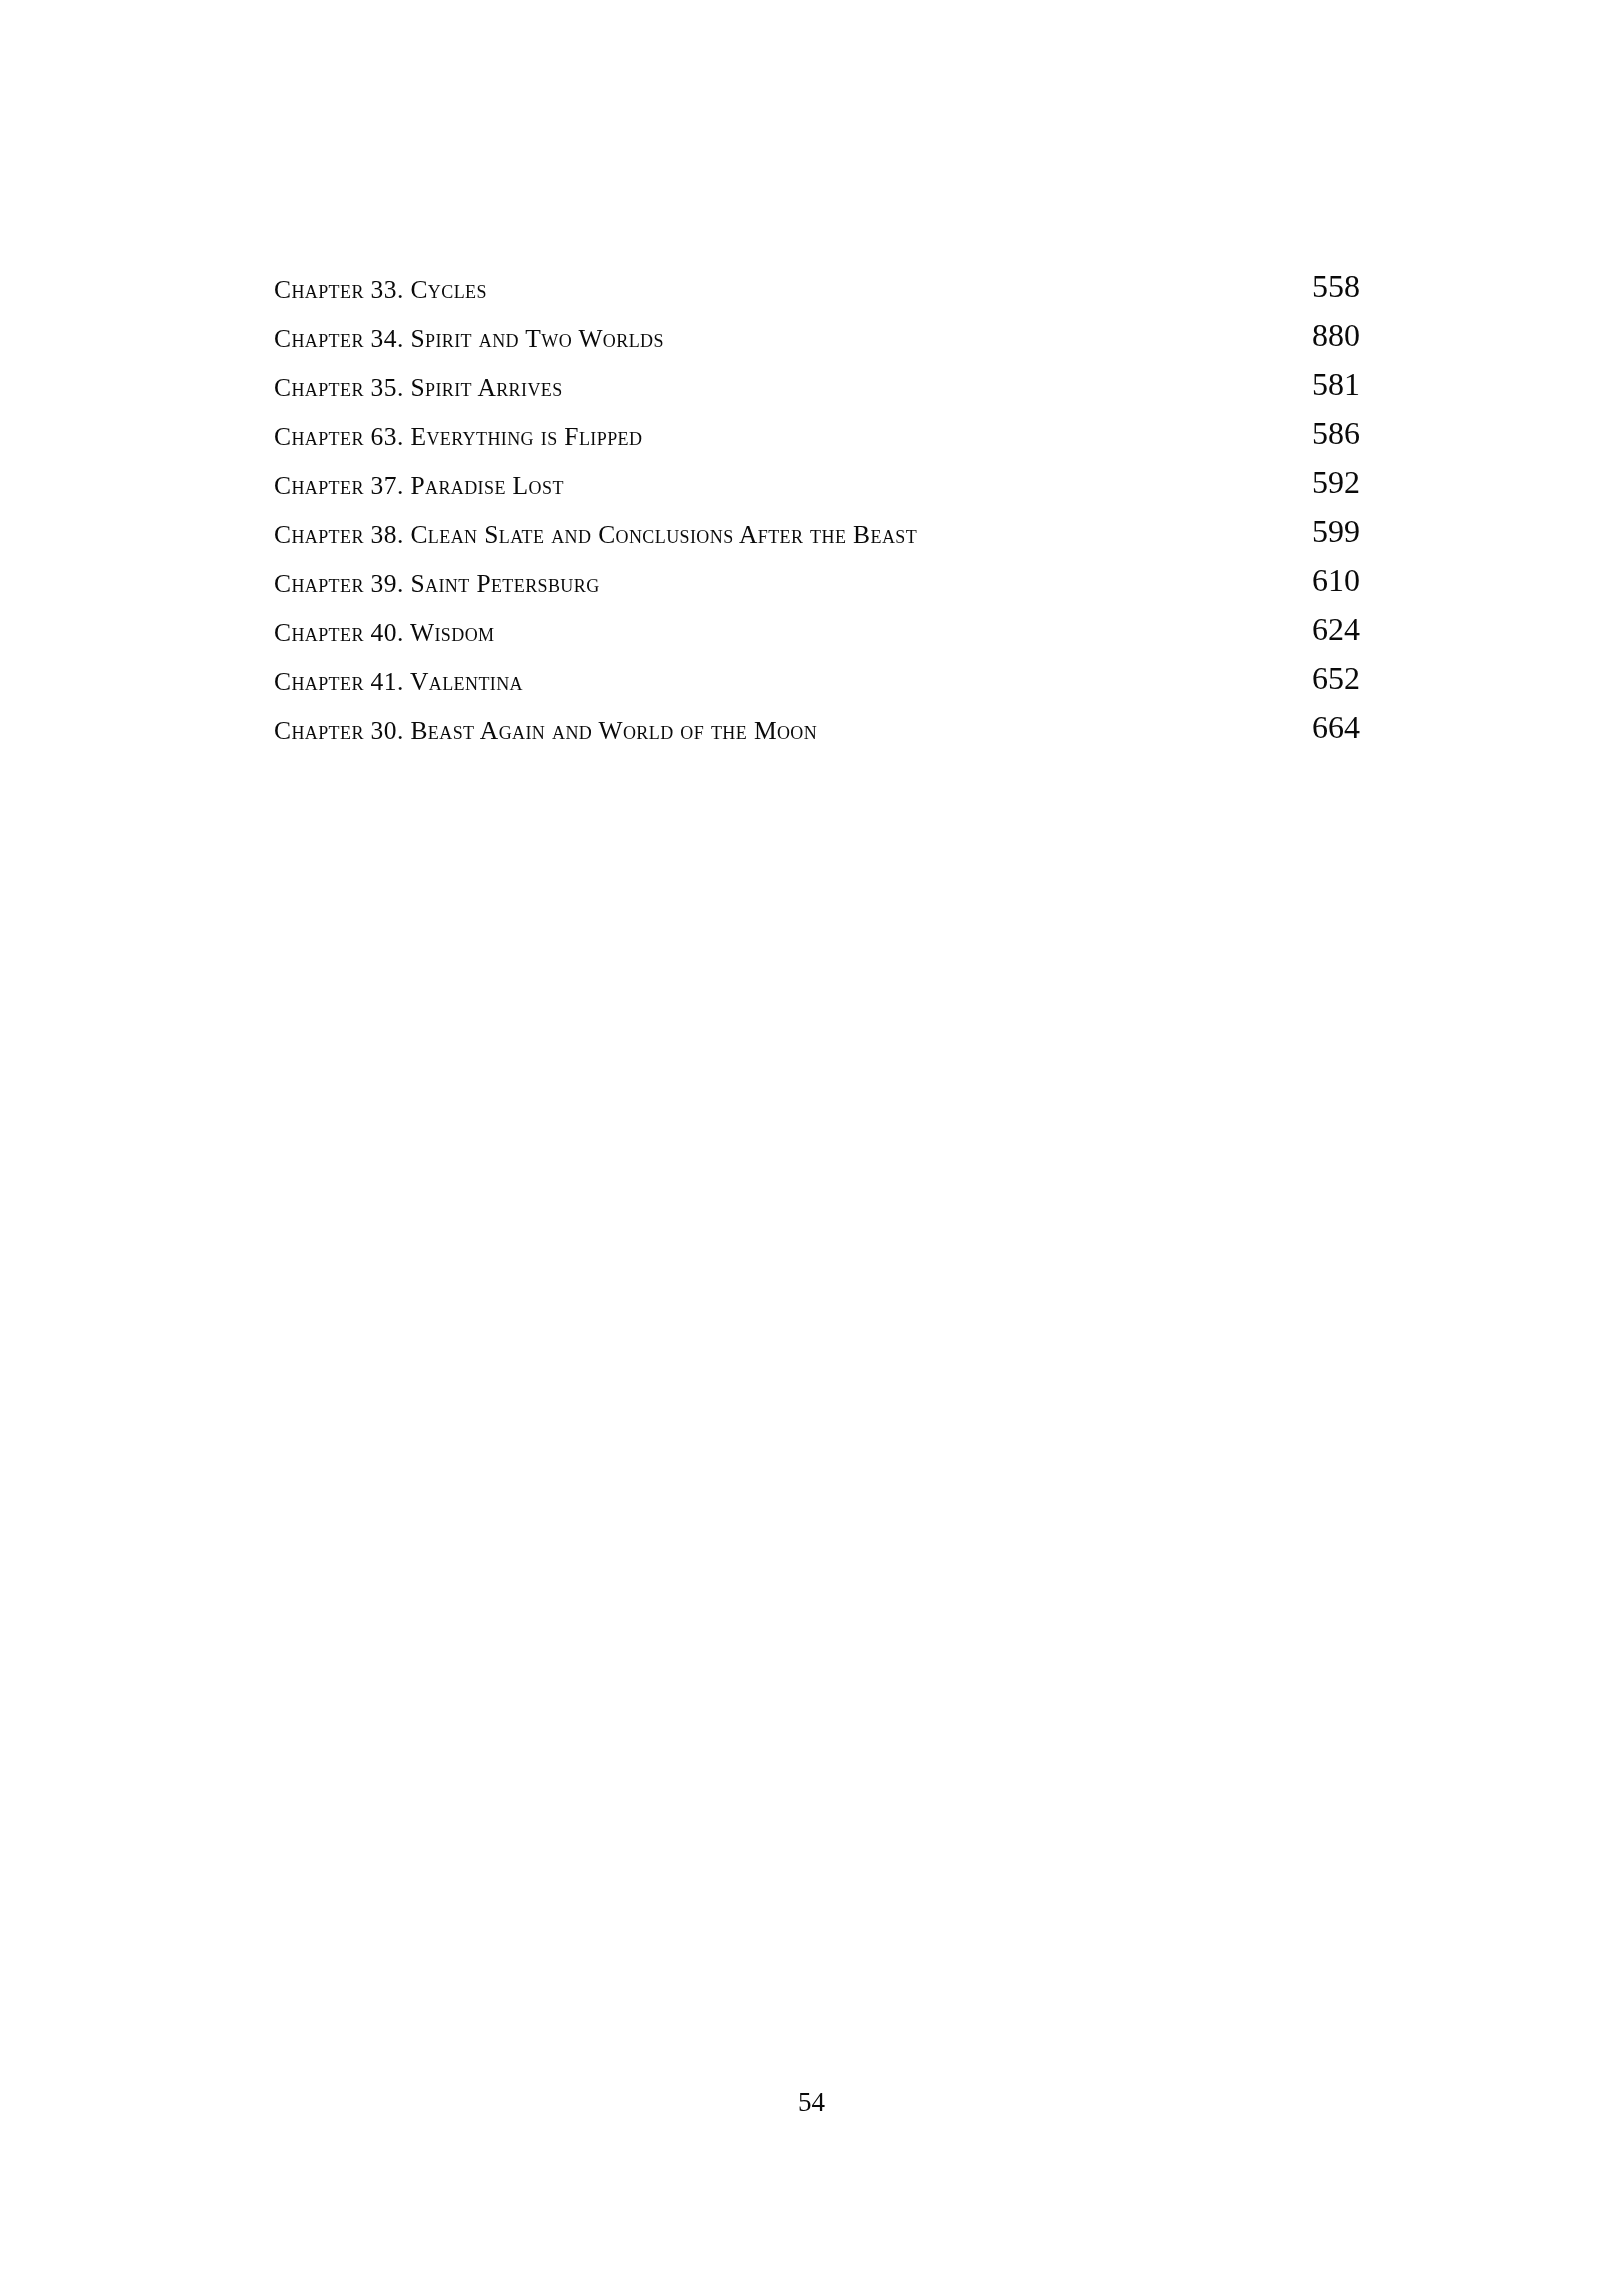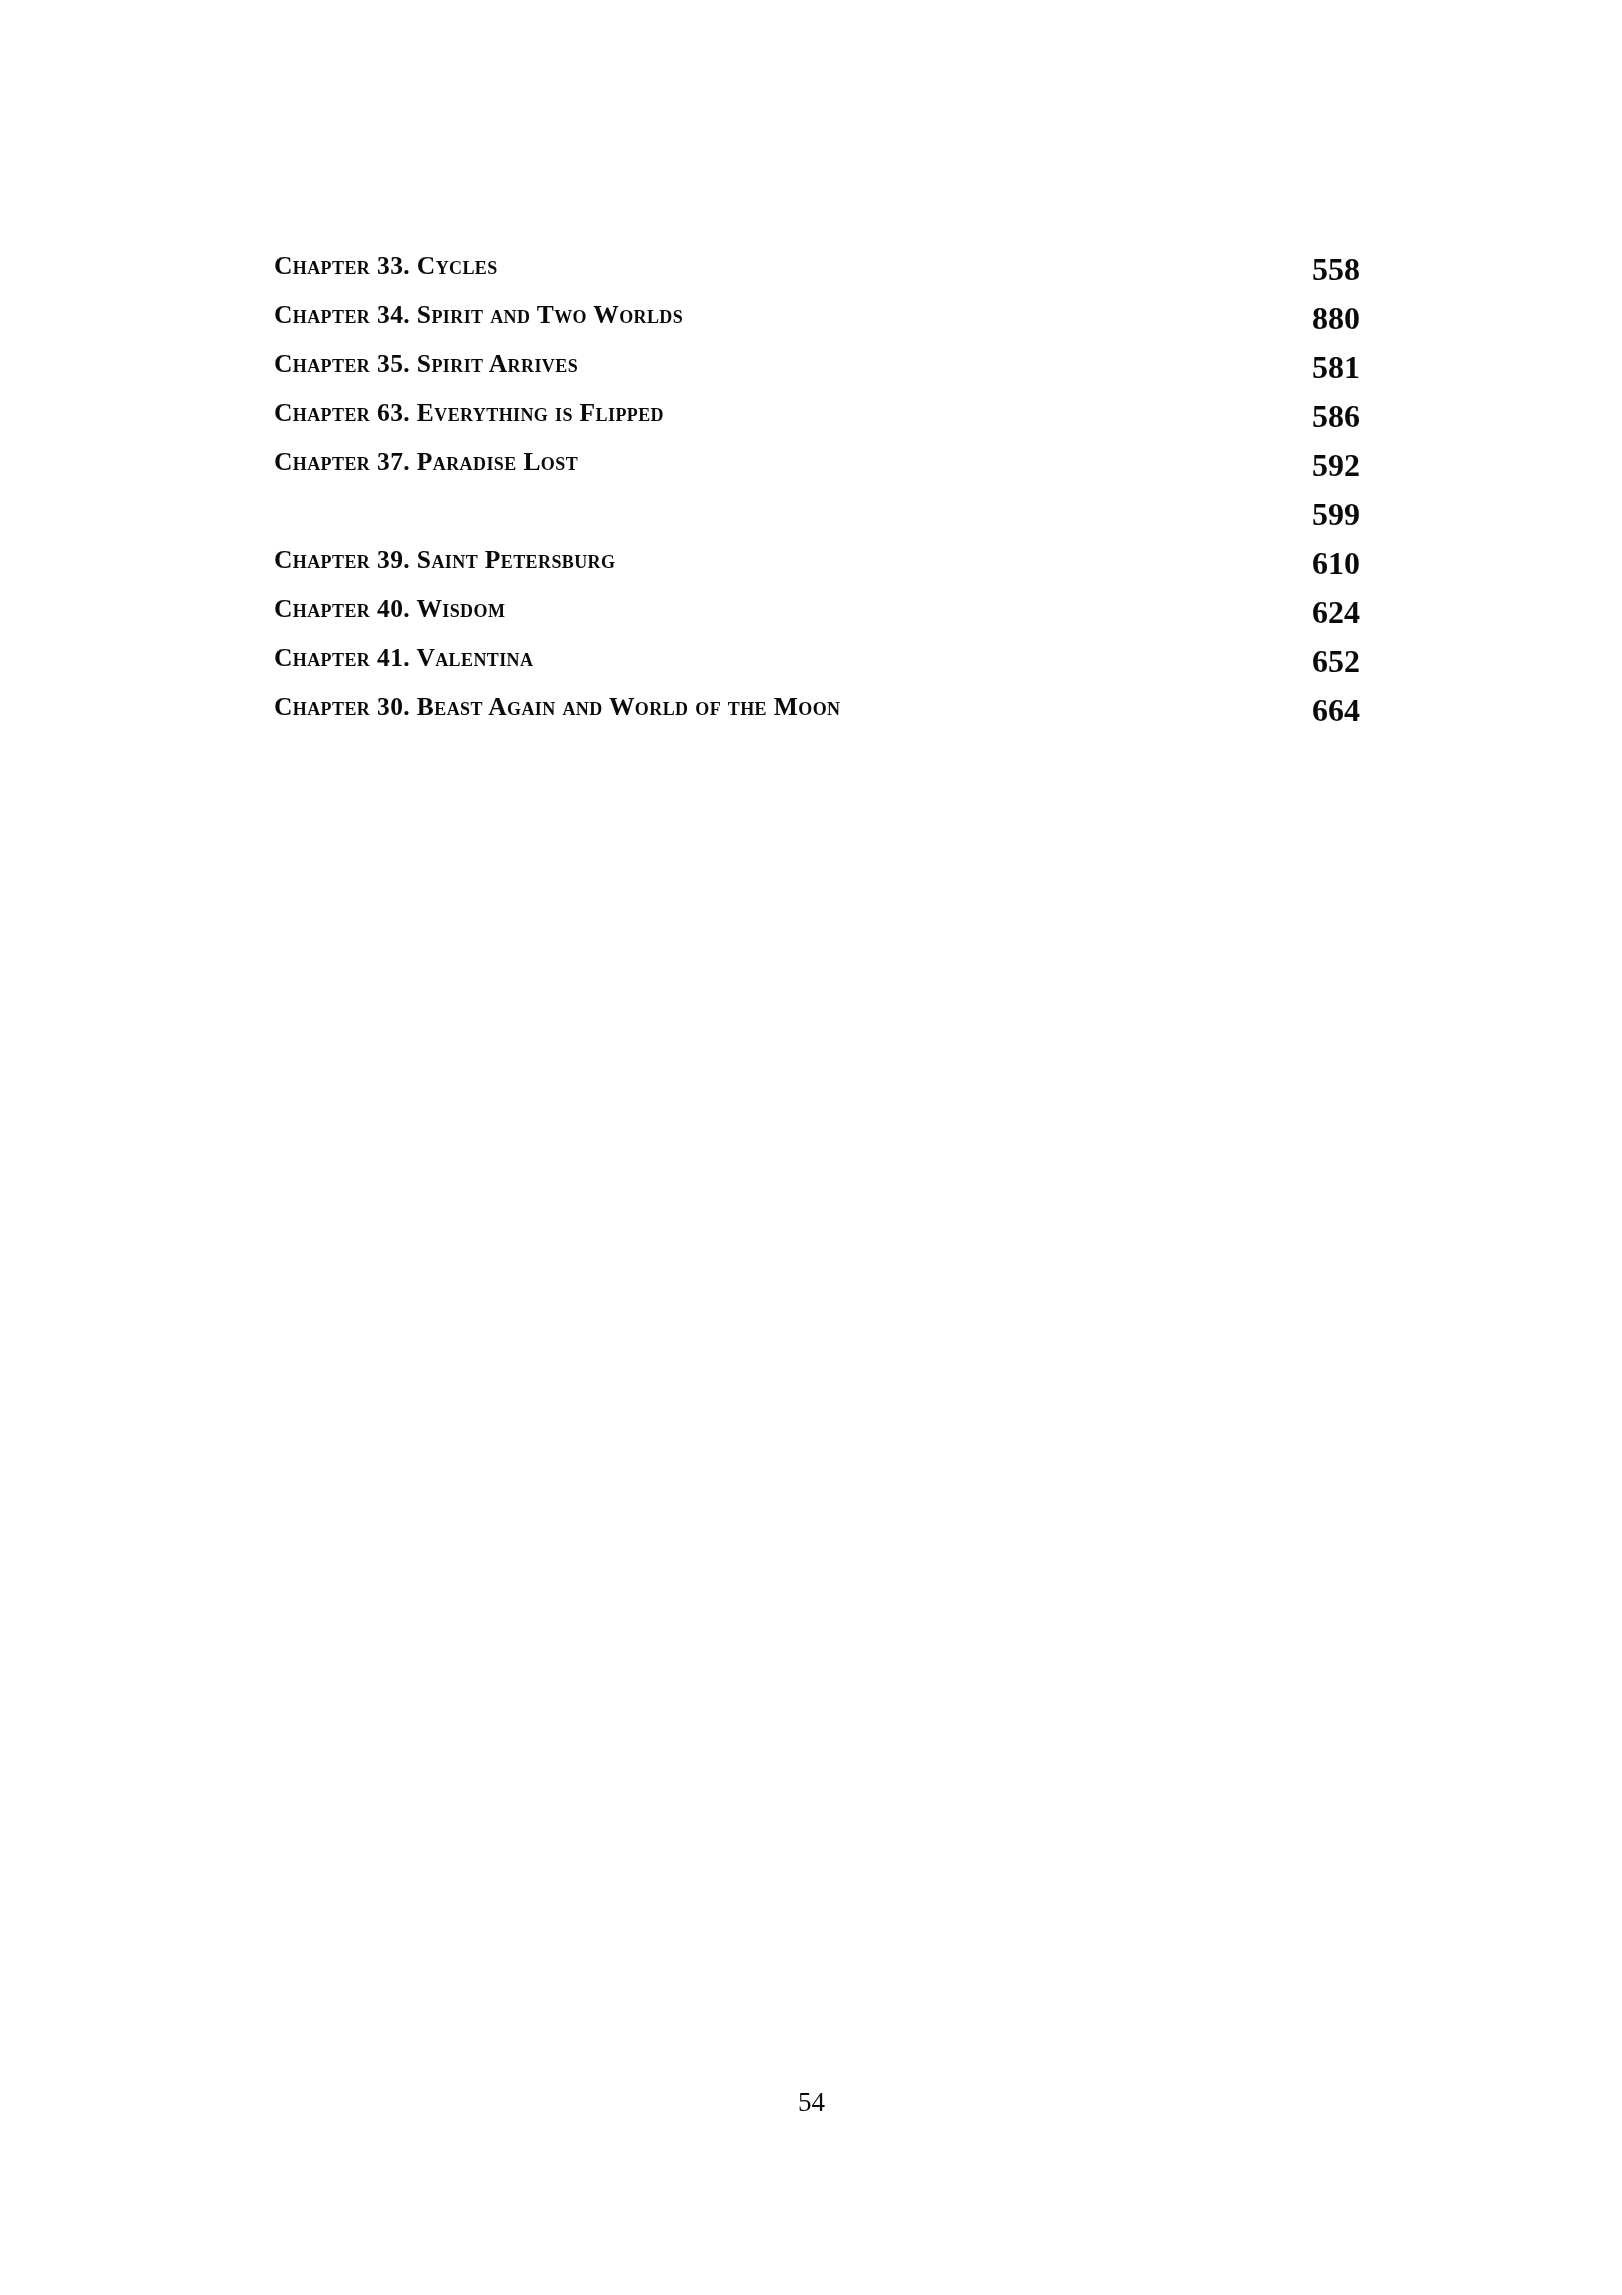--- a/index.html
+++ b/index.html
@@ -23,25 +23,24 @@
   
   .toc {
     position: absolute;
     left: 274px;
     top: 253px;
     width: 1086px;
   }
 
   .toc-entry {
     display: flex;
-    align-items: flex-start;
+    align-items: flex-end;
     justify-content: space-between;
     height: 49px;
     white-space: nowrap;
-    font-weight: bold;
   }
 
   .toc-title {
     font-variant: small-caps;
     font-feature-settings: "smcp" 1;
     font-size: 25.5px;
     line-height: 1;
     letter-spacing: 0.4px;
     color: #0a0a0a;
     flex: 0 1 auto;
@@ -100,20 +99,21 @@
         <span class="toc-title">Chapter 63. Everything is Flipped</span>
         <span class="toc-leader"></span>
         <span class="toc-page">586</span>
       </div>
       <div class="toc-entry">
         <span class="toc-title">Chapter 37. Paradise Lost</span>
         <span class="toc-leader"></span>
         <span class="toc-page">592</span>
       </div>
       <div class="toc-entry">
+        <span class="toc-title">Chapter 38. Clean Slate and Conclusions After the Beast</span>
         <span class="toc-leader"></span>
         <span class="toc-page">599</span>
       </div>
       <div class="toc-entry">
         <span class="toc-title">Chapter 39. Saint Petersburg</span>
         <span class="toc-leader"></span>
         <span class="toc-page">610</span>
       </div>
       <div class="toc-entry">
         <span class="toc-title">Chapter 40. Wisdom</span>

